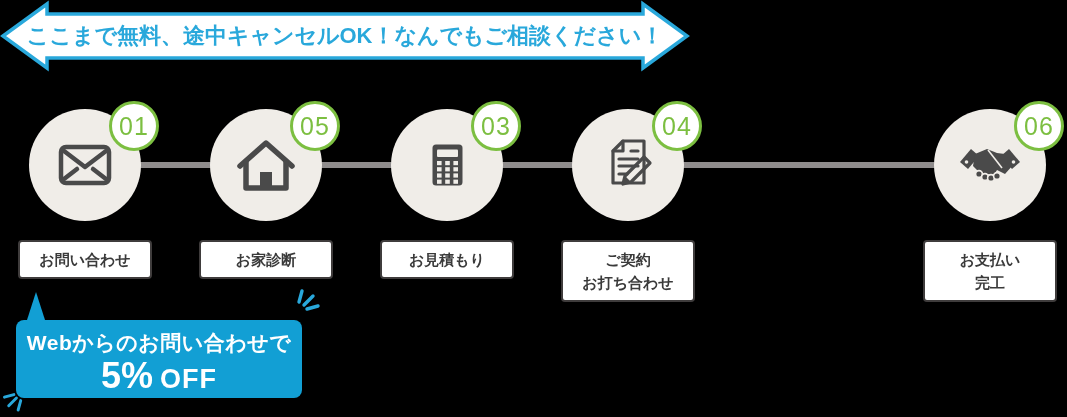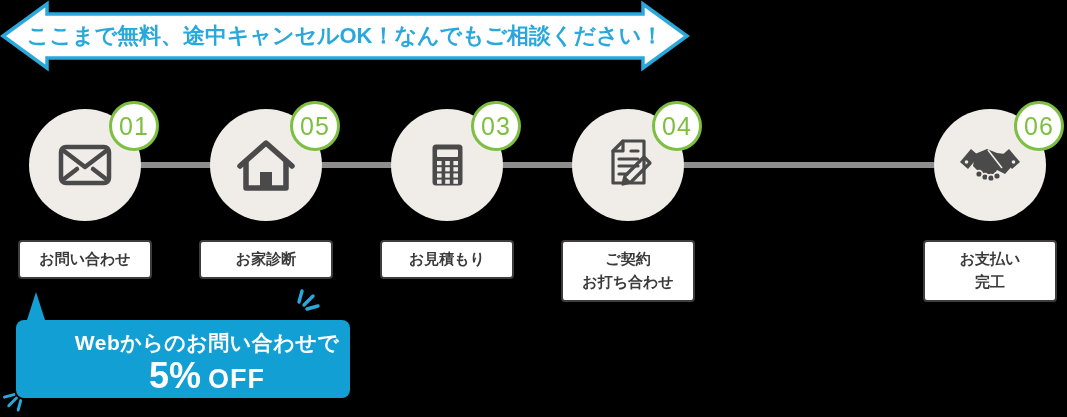--- a/index.html
+++ b/index.html
@@ -28,26 +28,26 @@
   .badge{
     position:absolute;top:-8px;right:-18px;width:50px;height:50px;border-radius:50%;
     background:#fff;border:3px solid var(--green);box-sizing:border-box;
     display:flex;align-items:center;justify-content:center;
     color:var(--green);font-size:25px;font-weight:500;letter-spacing:1px;
   }
   .label-box{
     position:absolute;top:131px;left:56px;transform:translateX(-50%);
     background:#fff;border:2px solid var(--box-border);border-radius:4px;
     padding:6px 12px;min-width:134px;box-sizing:border-box;text-align:center;
-    font-size:15px;font-weight:bold;color:var(--label-ink);line-height:23px;white-space:nowrap;font-family:Liberation Serif, serif;
+    font-size:15px;font-weight:bold;color:var(--label-ink);line-height:23px;white-space:nowrap;
   }
   
   .bubble{
     position:absolute;left:16px;top:320px;width:286px;height:78px;
-    background:var(--blue);border-radius:8px;color:#fff;text-align:center;z-index:2;padding-left:48px;
+    background:var(--blue);border-radius:8px;color:#fff;text-align:center;z-index:2;
   }
   .bubble-tail{
     position:absolute;left:11px;top:-28px;width:0;height:0;
     border-left:9px solid transparent;border-right:9px solid transparent;
     border-bottom:28px solid var(--blue);
   }
   .bubble-line1{margin-top:9px;font-size:21px;font-weight:bold;letter-spacing:0.5px;white-space:nowrap;}
   .bubble-line2{display:flex;align-items:baseline;justify-content:center;gap:7px;margin-top:-2px;}
   .pct{font-size:36px;font-weight:bold;}
   .off{font-size:27px;font-weight:bold;letter-spacing:1px;}

